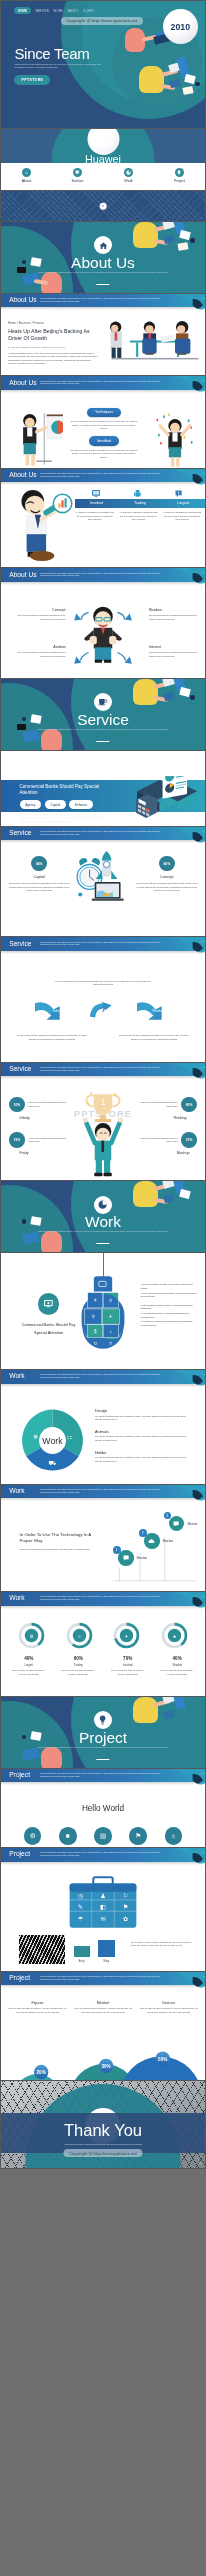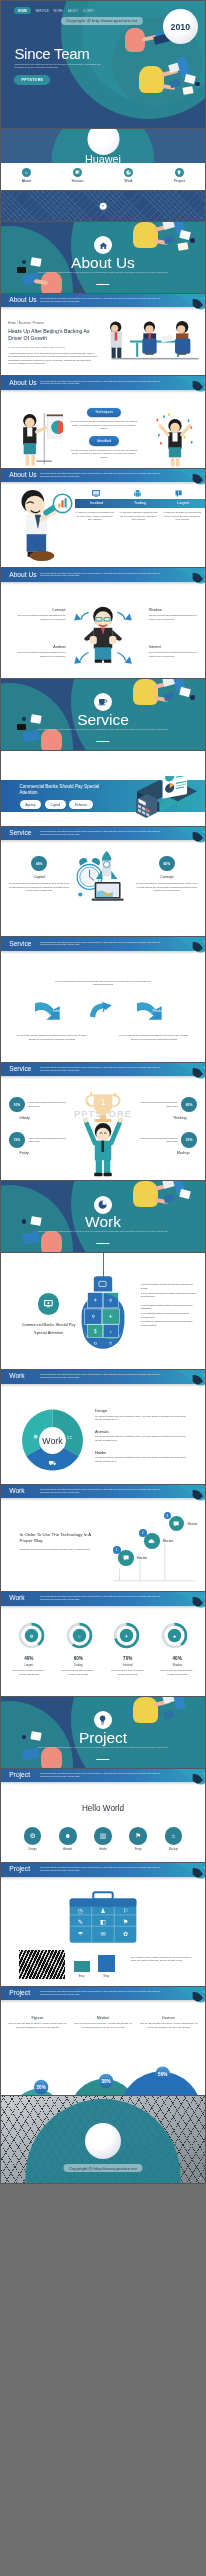--- a/index.html
+++ b/index.html
@@ -1102,21 +1102,21 @@
   <div class="banner">
     <div class="btitle">Project</div>
     <div class="bsub">Saying that practical cooperation should benefit the people of both countries, Xi added that China would like to import more products of high quality and high added value from the South American nation.</div>
     <svg class="ribbon" viewBox="0 0 80 40">
       <path d="M0 2 C30 2 40 14 54 26 C62 34 74 34 80 26 L80 2 Z" fill="#2f9ec0" opacity=".9"></path>
       <path d="M52 12 C60 10 68 16 72 24 C66 32 58 32 52 24 Z" fill="#16324b"></path>
       <path d="M66 10 C74 10 80 16 80 24 L80 8 Z" fill="#35b8c8"></path>
     </svg>
   </div>
   <div class="banner-shadow"></div>
-  <div class="body" style="height:77px;padding-top:18.5px">
+  <div class="body" style="height:62px;padding-top:18.5px">
     <div style="text-align:center;font-size:8.2px;color:#1f2a33">Hello World</div>
     <div style="display:flex;justify-content:center;gap:8.2px;margin-top:14.4px">
       <div style="text-align:center;width:27px">
         <div style="width:17.5px;height:17.5px;border-radius:50%;background:#2c7f94;margin:0 auto;display:flex;align-items:center;justify-content:center;color:#fff;font-size:6.7px">⚙</div>
         <div class="label-sm" style="margin-top:3.6px">Design</div>
       </div>
       <div style="text-align:center;width:27px">
         <div style="width:17.5px;height:17.5px;border-radius:50%;background:#2c7f94;margin:0 auto;display:flex;align-items:center;justify-content:center;color:#fff;font-size:6.7px">☻</div>
         <div class="label-sm" style="margin-top:3.6px">Animals</div>
       </div>
@@ -1229,18 +1229,22 @@
       <text x="204" y="54" font-size="9" fill="#fff" text-anchor="middle" font-family="Liberation Sans" font-weight="bold">30%</text>
       <text x="314" y="40" font-size="9" fill="#fff" text-anchor="middle" font-family="Liberation Sans" font-weight="bold">50%</text>
     </svg>
   </div>
 </div>
 
 <div class="slide thanks">
   <div class="photo"></div>
   <div class="tealdisc"></div>
   <div class="ball"></div>
+  <div class="band">
+    <h2>Thank You</h2>
+    <p>Companies involved in manufacturing claimed more than half of China's top 100 brands</p>
+  </div>
   <div class="copy">Copyright ⓒ http://www.pptstore.net</div>
   <div class="pagenum">29</div>
 </div>
 
 </div>
 
 
 </body></html>

